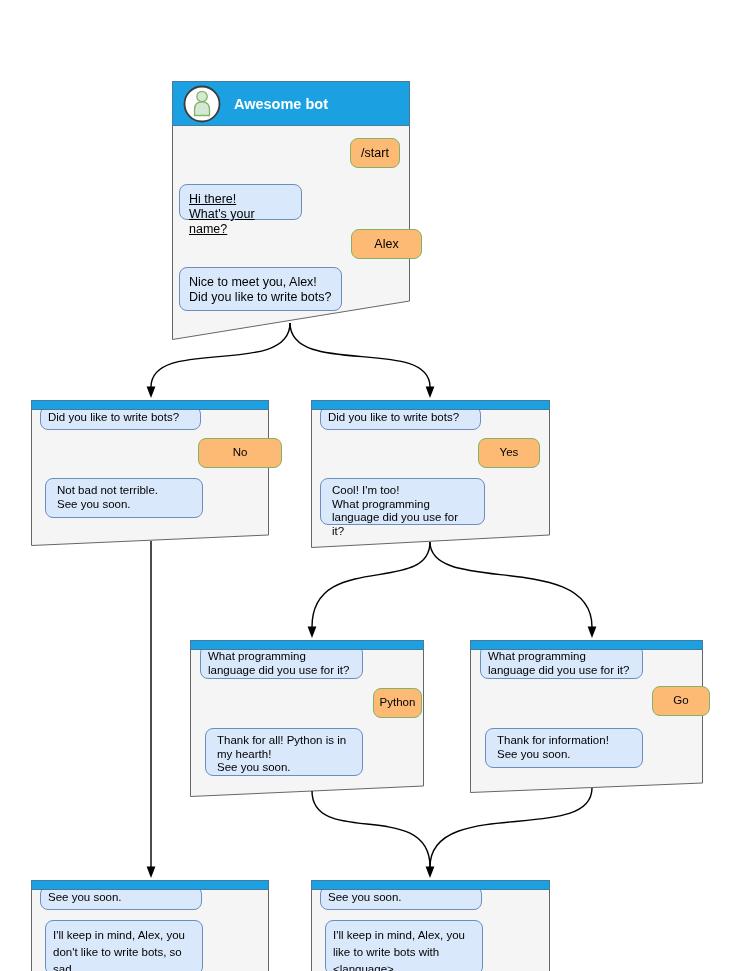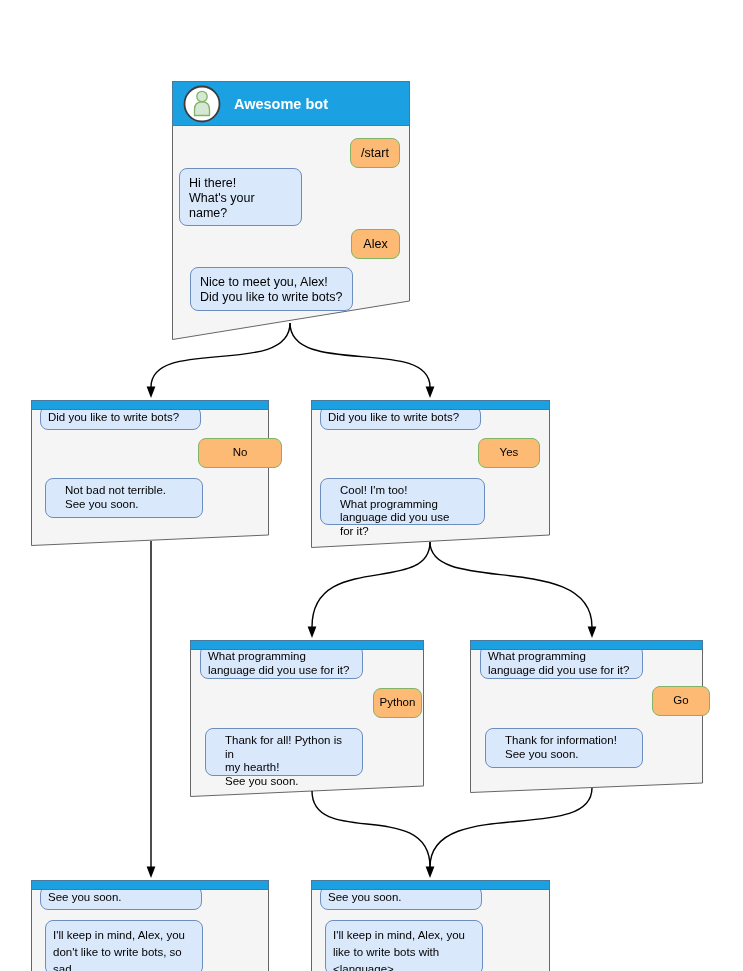--- a/index.html
+++ b/index.html
@@ -13,21 +13,21 @@
   .strip{height:10px;}
   .bot-title{color:#ffffff;font-weight:bold;font-size:14.5px;margin-left:13px;}
   .avatar{margin-left:10px;flex:0 0 auto;}
   .bubble{position:absolute;box-sizing:border-box;border-radius:8px;white-space:pre-line;z-index:2;}
   .bubble.bot{background:#dae8fc;border:1px solid #6c8ebf;}
   .bubble.user{background:#fdba74;border:1px solid #82b366;display:flex;
                align-items:center;justify-content:center;white-space:nowrap;}
   .win-main .bubble{font-size:12.5px;line-height:15px;}
   .win-main .bubble.bot{padding:7px 9px;}
   .win-sub .bubble{font-size:11.5px;line-height:13.5px;}
-  .win-sub .bubble.bot{padding:5px 19px;}
+  .win-sub .bubble.bot{padding:5px 11px;}
   .win-sub .bubble.tight{padding:4px 7px;}
   .win-end .bubble.multi{line-height:17px;padding:6px 7px;}
   .arrows{position:absolute;left:0;top:0;z-index:6;pointer-events:none;}
 </style>
 </head>
 <body>
 
 <div class="canvas">
 
   <div class="window win-main" style="left:172px;top:33px;width:238px;height:259px;">
@@ -36,24 +36,24 @@
     </svg>
     <div class="win-header main-header">
       <svg class="avatar" width="38" height="38">
         <circle cx="19" cy="19" r="17.5" fill="#ffffff" stroke="#3d3d3d" stroke-width="1.8"></circle>
         <path d="M11.5 30.5 L11.5 24.5 C11.5 19 14.5 16.8 19 16.8 C23.5 16.8 26.5 19 26.5 24.5 L26.5 30.5 Z" fill="#d5e8d4" stroke="#82b366" stroke-width="1.3"></path>
         <circle cx="19" cy="11.5" r="5.2" fill="#d5e8d4" stroke="#82b366" stroke-width="1.3"></circle>
       </svg>
       <span class="bot-title">Awesome bot</span>
     </div>
     <div class="bubble user" style="left:178px;top:57px;width:50px;height:30px;">/start</div>
-    <div class="bubble bot" style="left:7px;top:87px;width:123px;height:58px;">Hi there!
+    <div class="bubble bot" style="left:7px;top:103px;width:123px;height:36px;text-decoration:underline;">Hi there!
 What's your name?</div>
-    <div class="bubble user" style="left:179px;top:148px;width:49px;height:30px;">Alex</div>
-    <div class="bubble bot" style="left:18px;top:186px;width:163px;height:44px;">Nice to meet you, Alex!
+    <div class="bubble user" style="left:179px;top:148px;width:71px;height:30px;">Alex</div>
+    <div class="bubble bot" style="left:7px;top:186px;width:163px;height:44px;">Nice to meet you, Alex!
 Did you like to write bots?</div>
   </div>
 
   <div class="window win-sub" style="left:31px;top:352px;width:238px;height:146px;">
     <svg class="win-shape" width="238" height="146">
       <polygon points="0.5,0.5 237.5,0.5 237.5,135 0.5,145.5" fill="#f5f5f5" stroke="#666666" stroke-width="1"></polygon>
     </svg>
     <div class="win-header strip"></div>
     <div class="bubble bot tight" style="left:9px;top:6px;width:161px;height:24px;">Did you like to write bots?</div>
     <div class="bubble user" style="left:167px;top:38px;width:84px;height:30px;">No</div>

